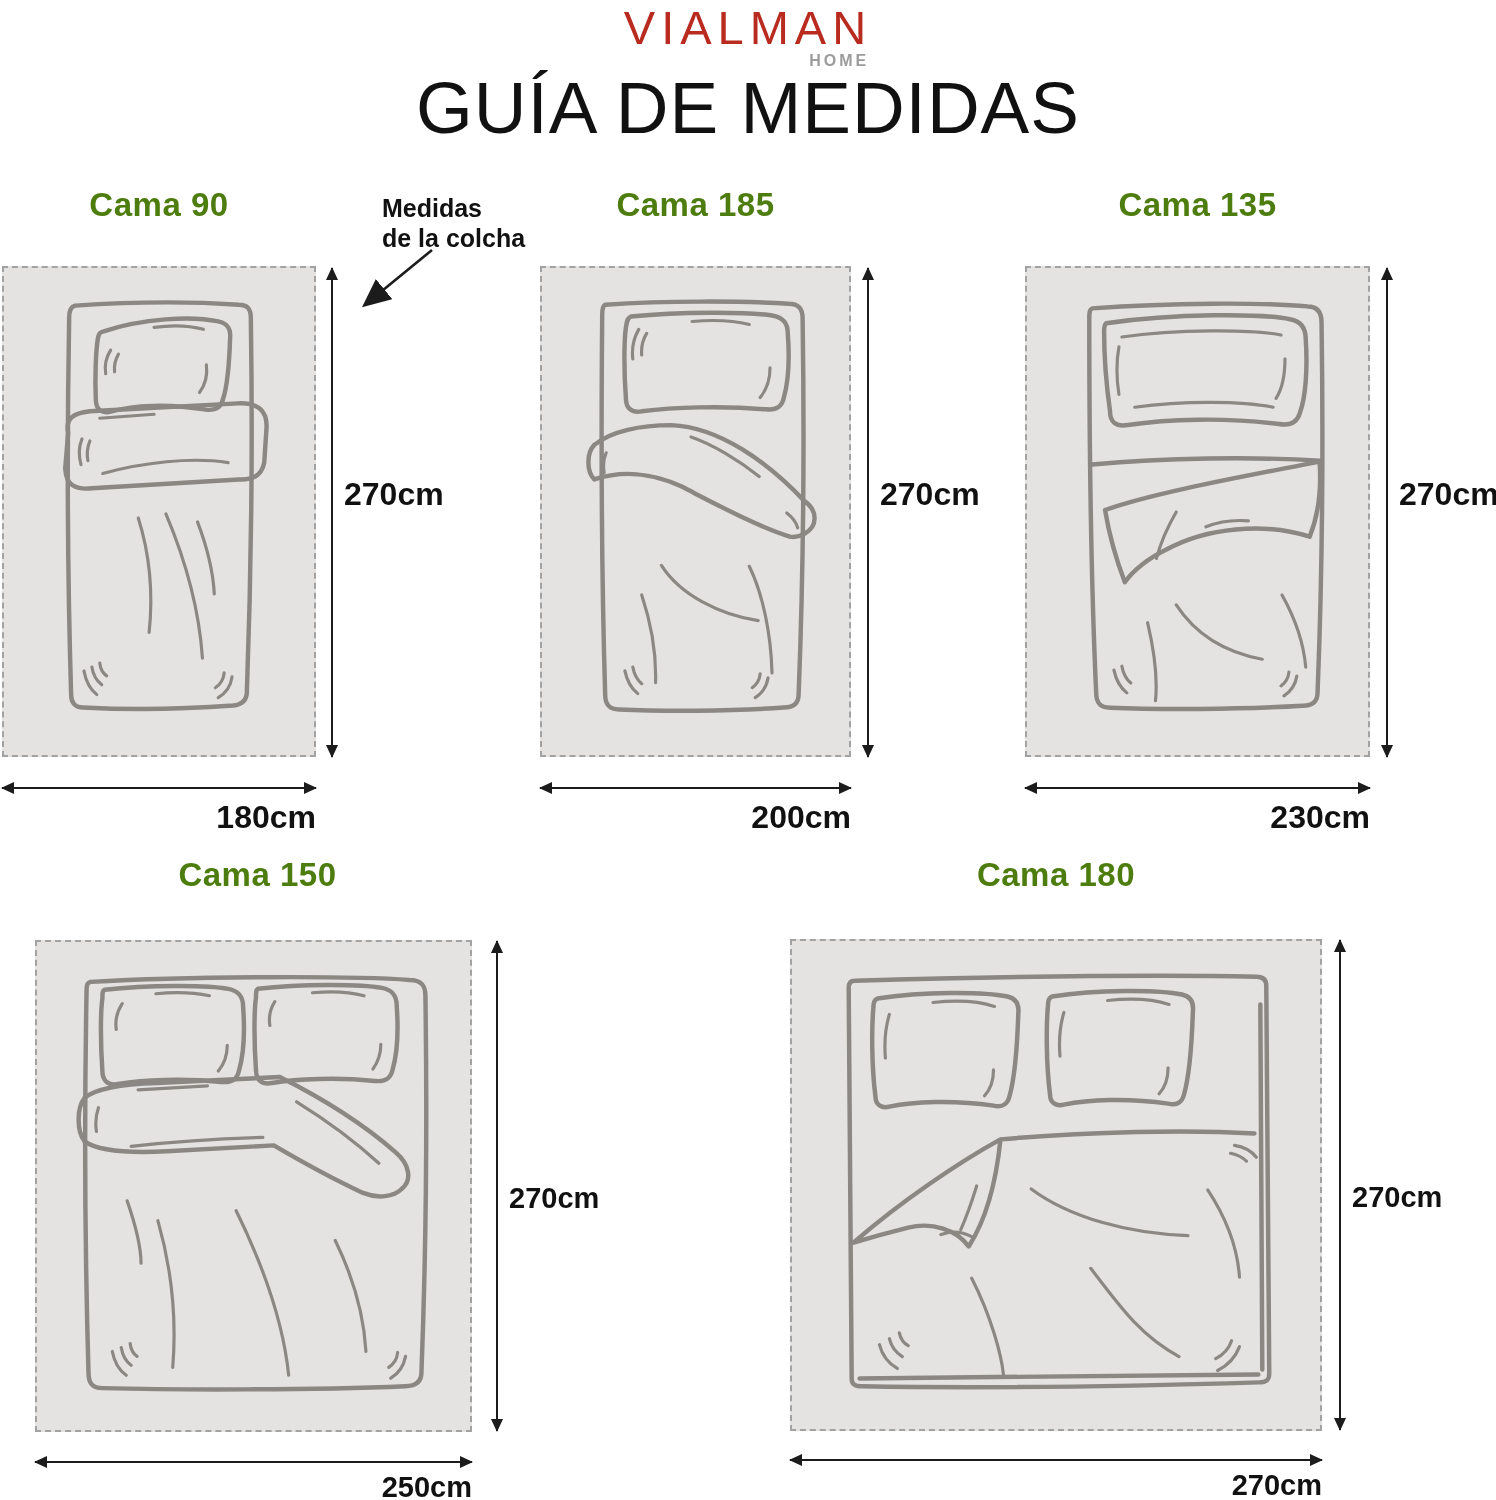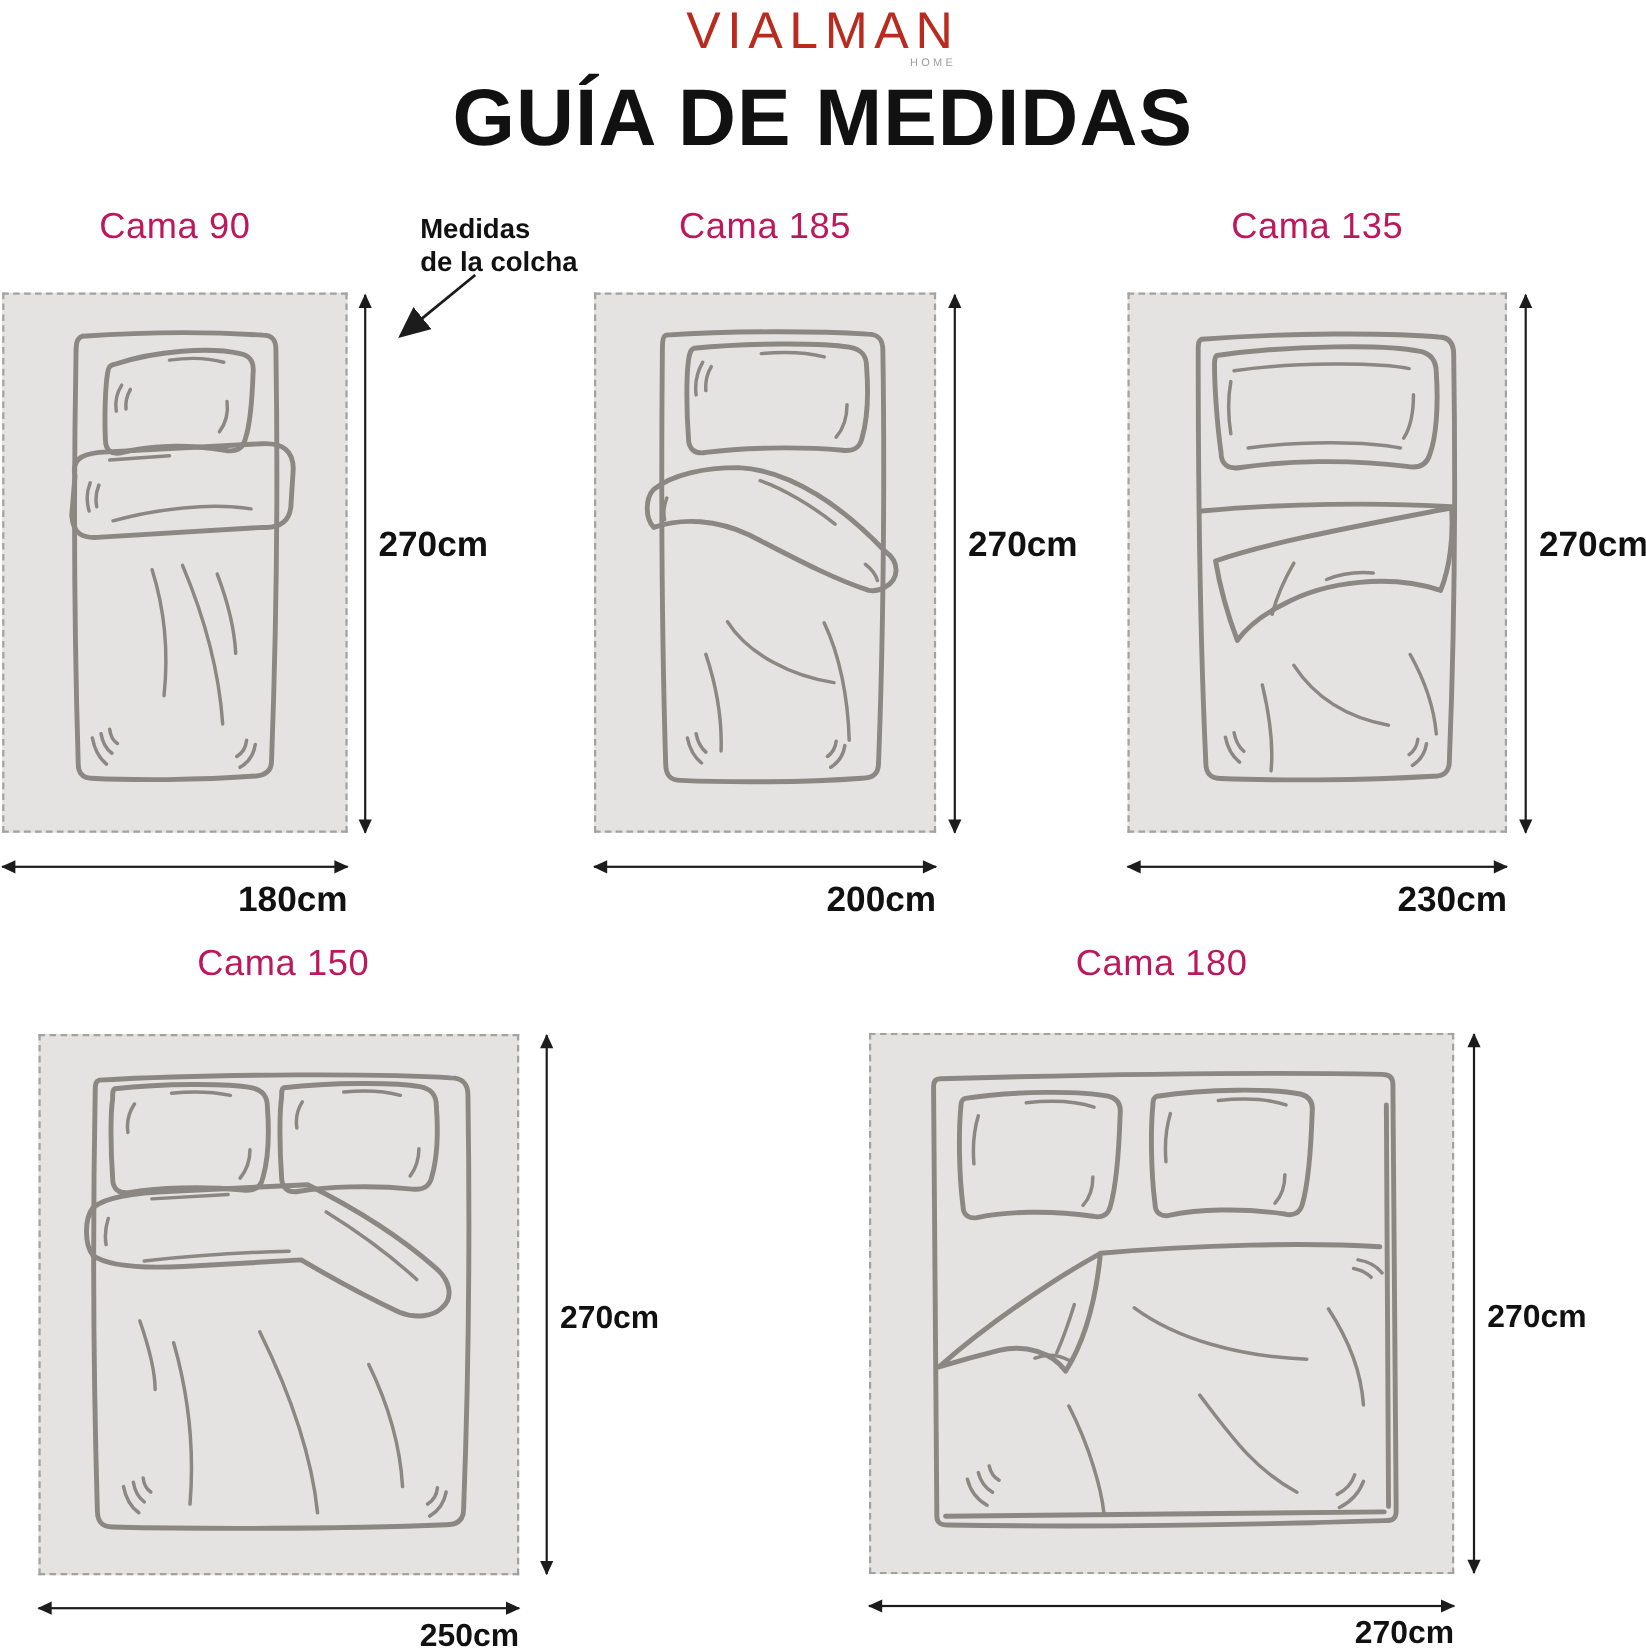--- a/index.html
+++ b/index.html
@@ -4,28 +4,28 @@
 <style>
   html,body{margin:0;padding:0;background:#ffffff;}
   body{width:1496px;height:1500px;position:relative;overflow:hidden;
        font-family:"Liberation Sans", sans-serif;color:#151515;}
 
   
   .brand{position:absolute;left:0;right:0;top:4px;text-align:center;}
   .brand-inner{display:inline-block;}
   .brand-name{display:block;font-size:47px;font-weight:400;letter-spacing:6px;
               color:#b92b1f;line-height:1;}
-  .brand-sub{display:block;text-align:right;font-size:10px;font-weight:400;
+  .brand-sub{display:block;text-align:right;font-size:16px;font-weight:700;
              letter-spacing:3px;color:#9c9c9c;margin-top:2px;padding-right:3px;line-height:1;}
   .page-title{position:absolute;left:0;right:0;top:70px;text-align:center;
-              font-size:73px;font-weight:700;letter-spacing:1px;line-height:1.05;color:#111;}
+              font-size:73px;font-weight:400;letter-spacing:1px;line-height:1.05;color:#111;}
 
   
-  .bed-title{position:absolute;text-align:center;font-weight:400;font-size:33px;
-             letter-spacing:.5px;line-height:1;color:#be185d;}
+  .bed-title{position:absolute;text-align:center;font-weight:700;font-size:33px;
+             letter-spacing:.5px;line-height:1;color:#4d7c0f;}
 
   
   .rect{position:absolute;background:#e4e3e1;border:2px dashed #a2a2a2;box-sizing:border-box;}
   .rect svg{position:absolute;left:0;top:0;width:100%;height:100%;}
 
   
   .vdim{position:absolute;width:2px;background:#1c1c1c;}
   .vdim::before{content:"";position:absolute;top:-1px;left:-5px;
     border-left:6px solid transparent;border-right:6px solid transparent;
     border-bottom:13px solid #1c1c1c;}

